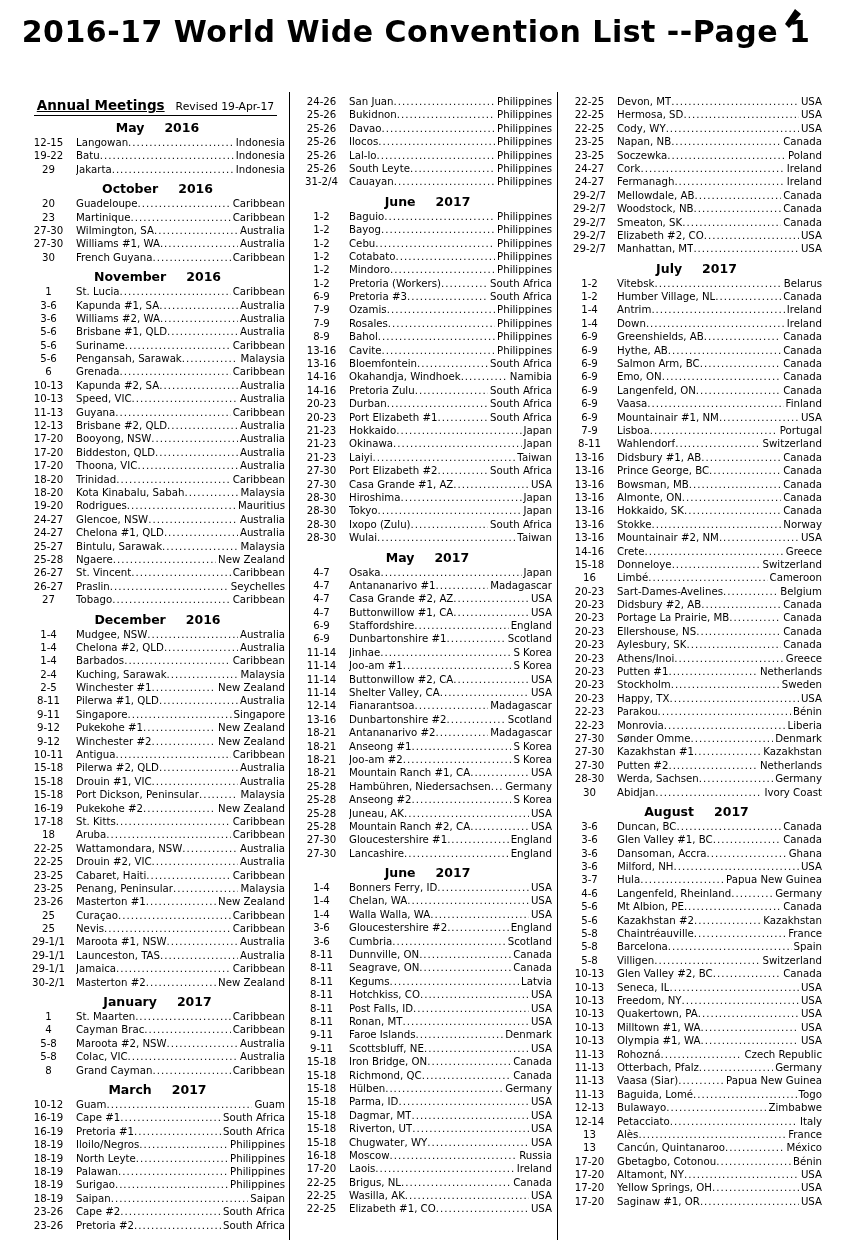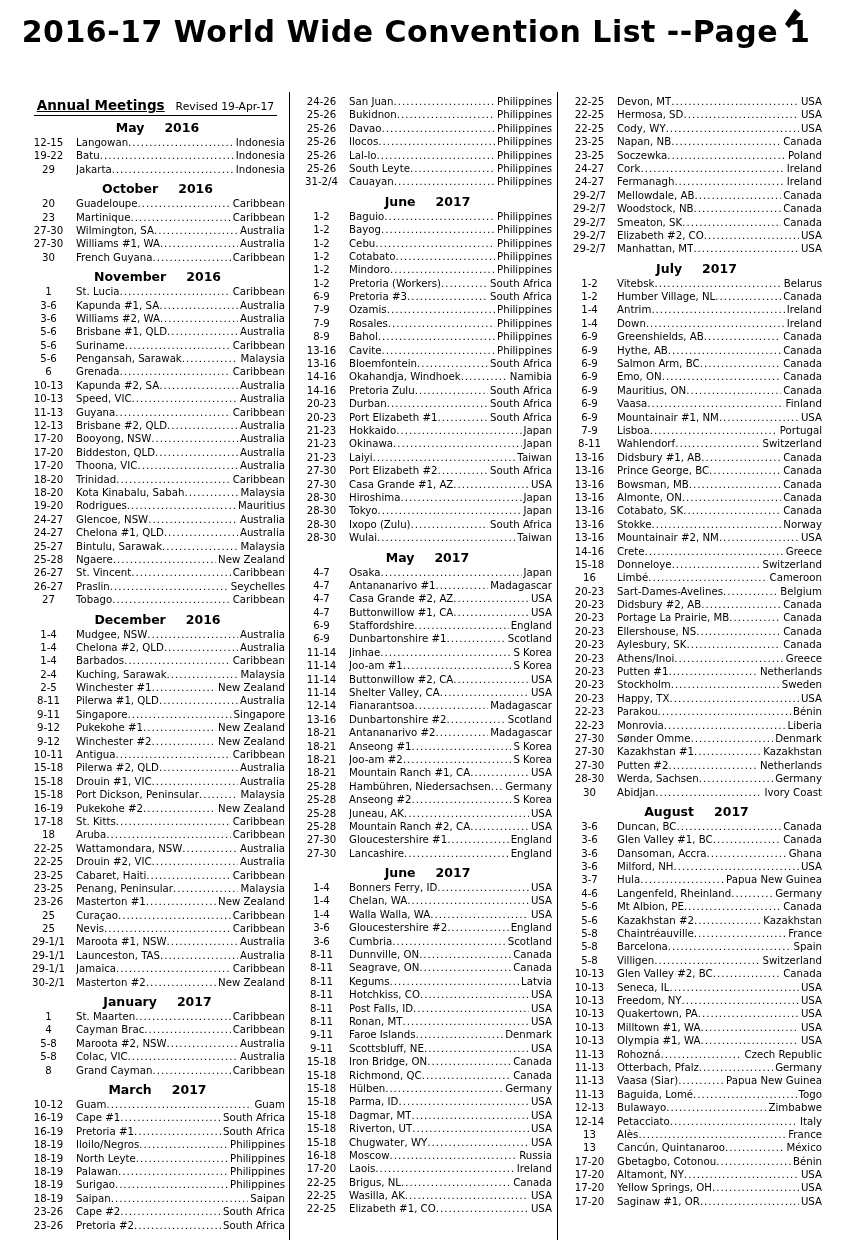--- a/index.html
+++ b/index.html
@@ -1098,21 +1098,21 @@
         <span class="country">Canada</span>
       </div>
       <div class="entry">
         <span class="date">6-9</span>
         <span class="place">Emo, ON</span>
         <span class="leader"></span>
         <span class="country">Canada</span>
       </div>
       <div class="entry">
         <span class="date">6-9</span>
-        <span class="place">Mauritius, ON</span>
+        <span class="place">Langenfeld, ON</span>
         <span class="leader"></span>
         <span class="country">Canada</span>
       </div>
       <div class="entry">
         <span class="date">6-9</span>
         <span class="place">Vaasa</span>
         <span class="leader"></span>
         <span class="country">Finland</span>
       </div>
       <div class="entry">
@@ -1152,21 +1152,21 @@
         <span class="country">Canada</span>
       </div>
       <div class="entry">
         <span class="date">13-16</span>
         <span class="place">Almonte, ON</span>
         <span class="leader"></span>
         <span class="country">Canada</span>
       </div>
       <div class="entry">
         <span class="date">13-16</span>
-        <span class="place">Cotabato, SK</span>
+        <span class="place">Hokkaido, SK</span>
         <span class="leader"></span>
         <span class="country">Canada</span>
       </div>
       <div class="entry">
         <span class="date">13-16</span>
         <span class="place">Stokke</span>
         <span class="leader"></span>
         <span class="country">Norway</span>
       </div>
       <div class="entry">

